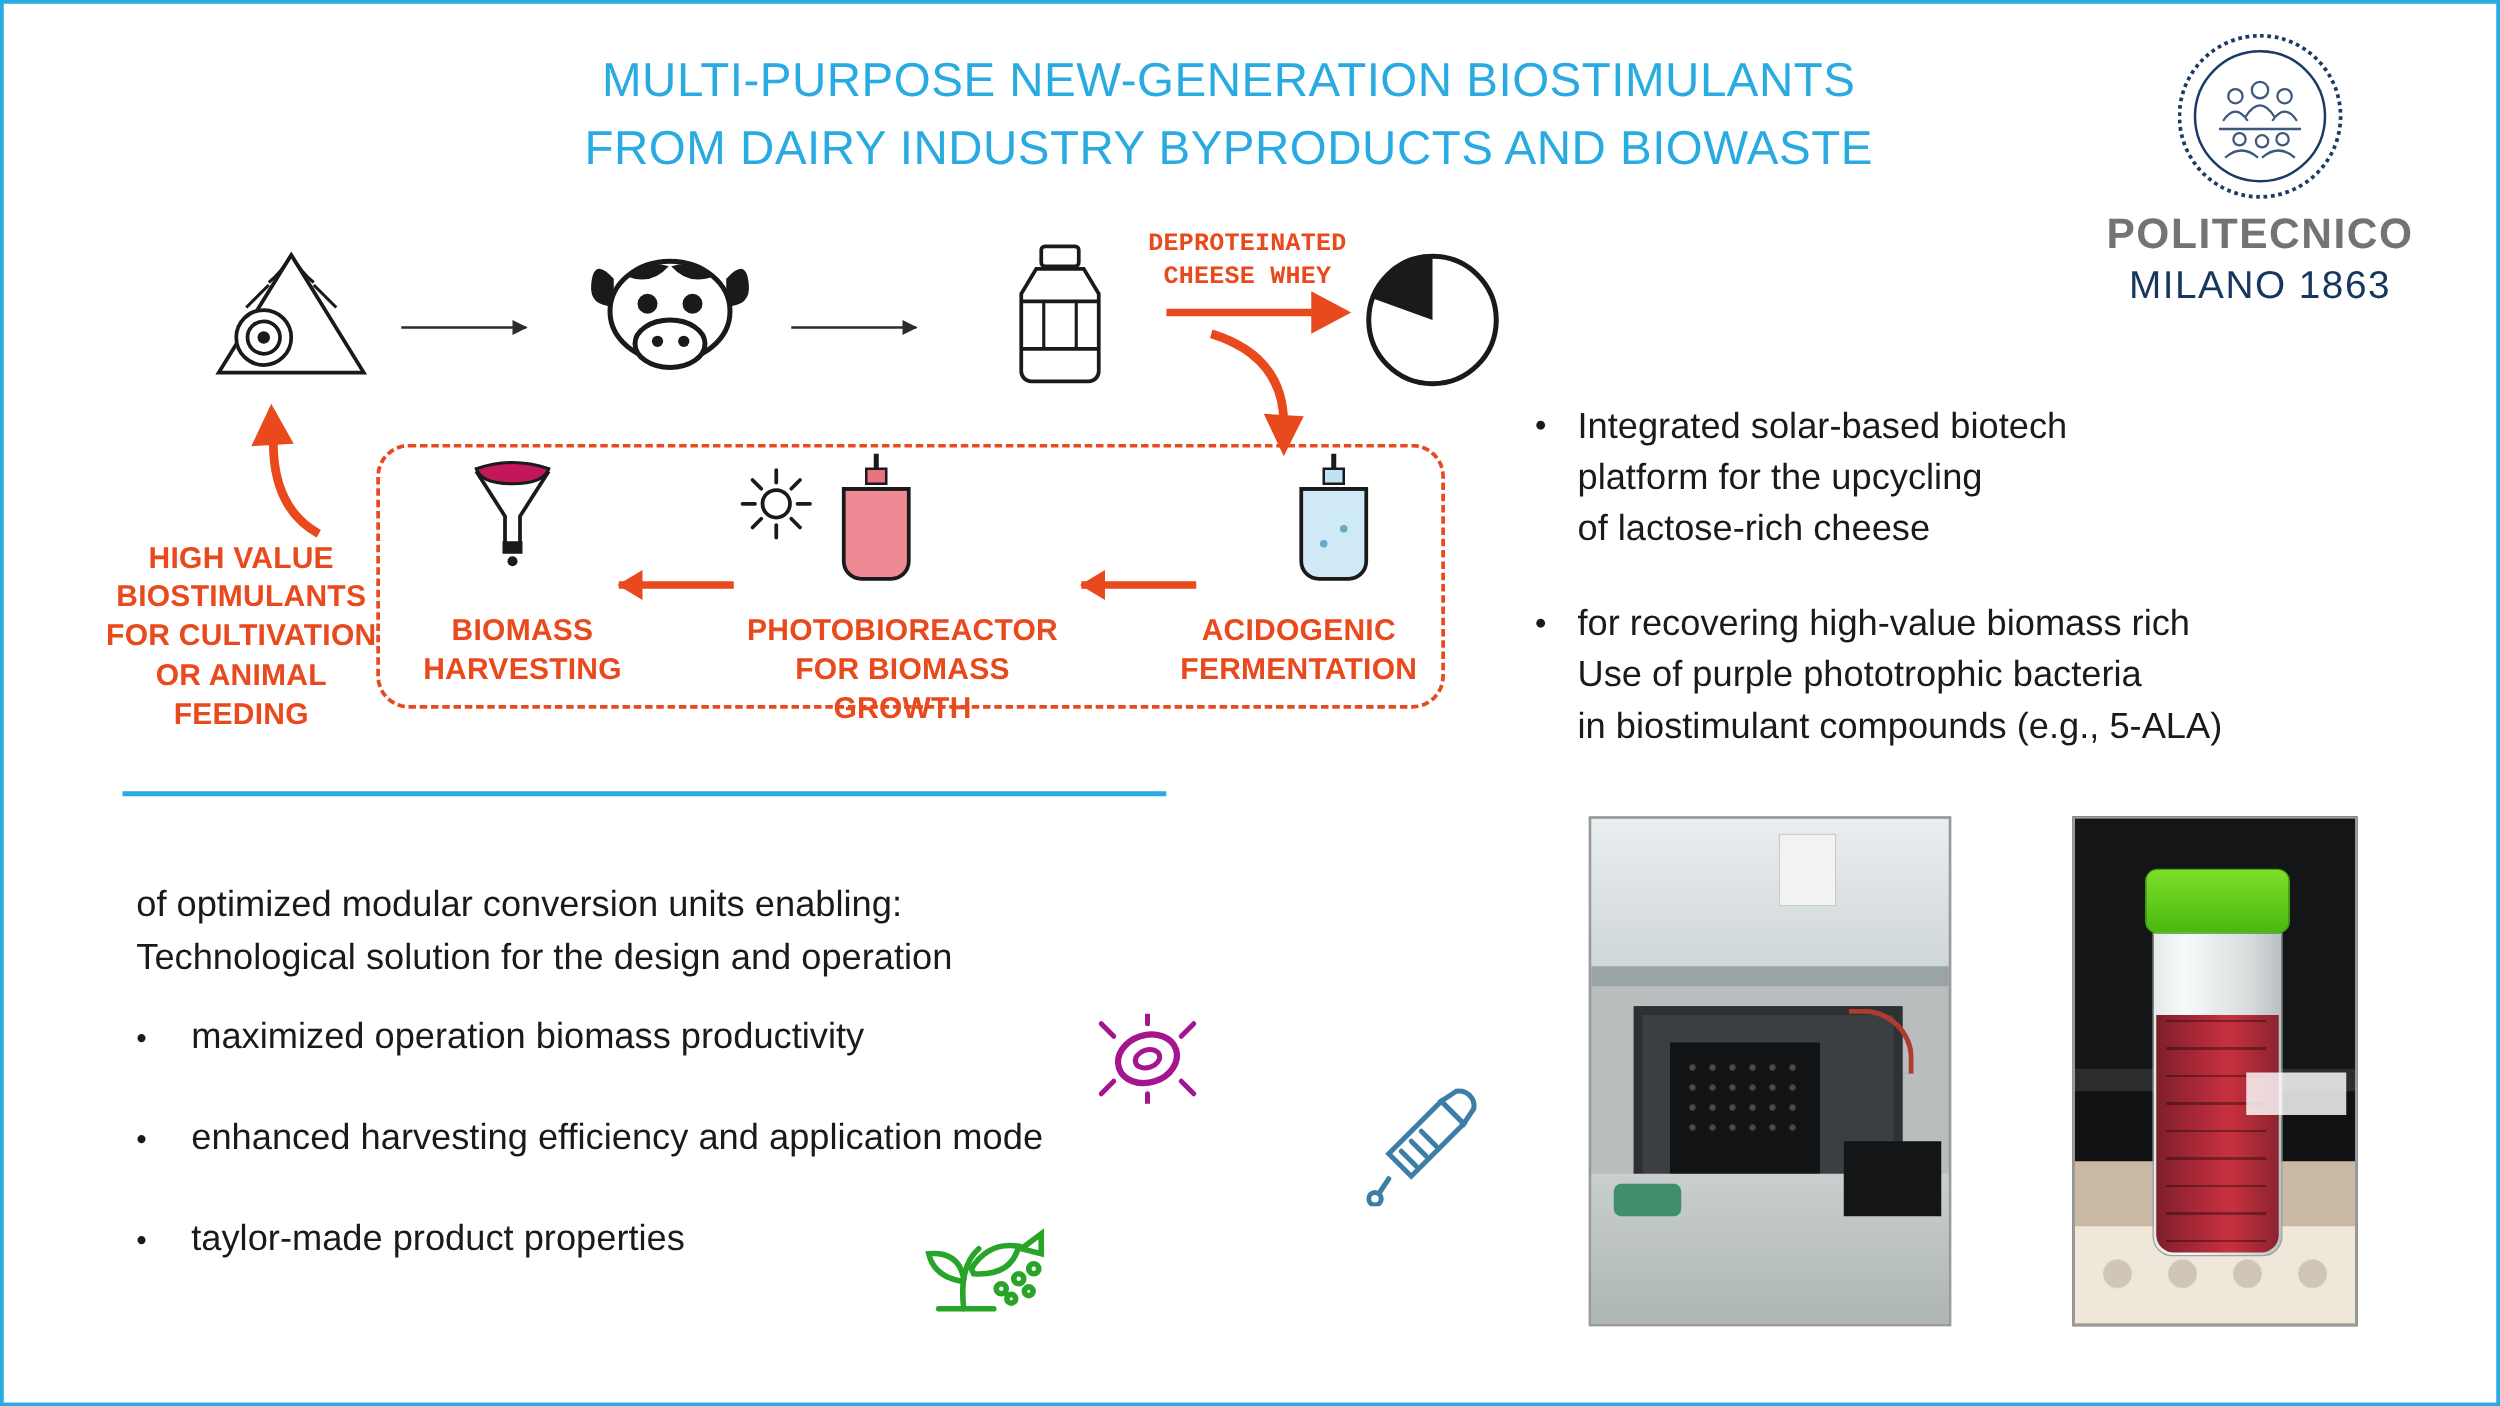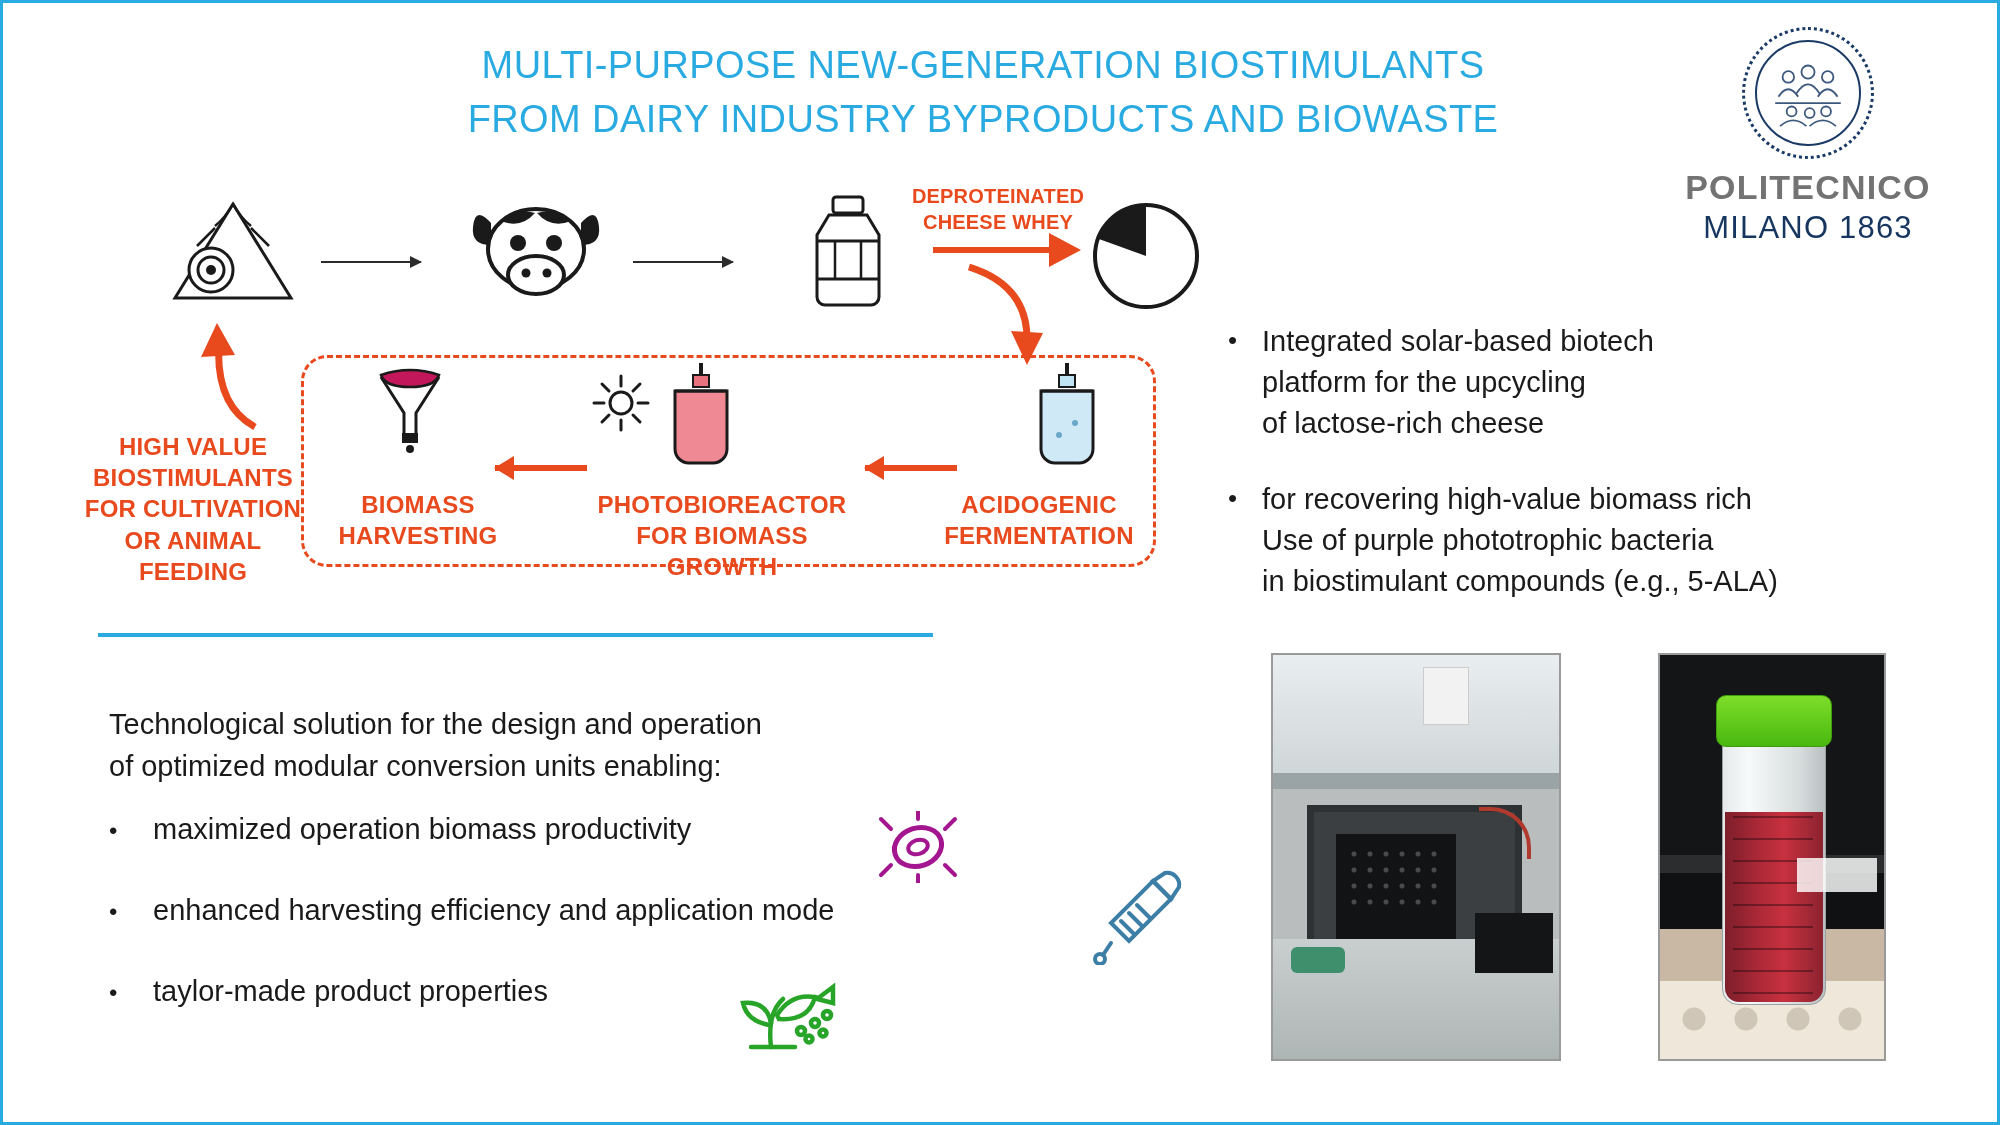--- a/index.html
+++ b/index.html
@@ -83,20 +83,21 @@
   }
 
   .label-orange {
     position: absolute;
     color: #E8491D;
     font-weight: bold;
     font-size: 20px;
     line-height: 1.3;
     text-align: center;
     letter-spacing: .2px;
+    font-family: Liberation Mono, monospace;
   }
 
   
   .dashed-box {
     position: absolute;
     left: 298px; top: 352px;
     width: 855px; height: 212px;
     border: 3px dashed #E8491D;
     border-radius: 26px;
   }
@@ -413,22 +414,22 @@
         <div>for recovering high-value biomass rich</div>
         <div>Use of purple phototrophic bacteria</div>
         <div>in biostimulant compounds (e.g., 5-ALA)</div>
       </div>
     </div>
   </div>
 
   <div class="divider"></div>
 
   <div class="bottom-intro">
+    <div>of optimized modular conversion units enabling:</div>
     <div>Technological solution for the design and operation</div>
-    <div>of optimized modular conversion units enabling:</div>
   </div>
 
   <div class="bottom-list">
     <div class="bl-row">
       <div class="bl-dot">•</div>
       <div class="bl-text">maximized operation biomass productivity</div>
     </div>
     <div class="bl-row">
       <div class="bl-dot">•</div>
       <div class="bl-text">enhanced harvesting efficiency and application mode</div>

